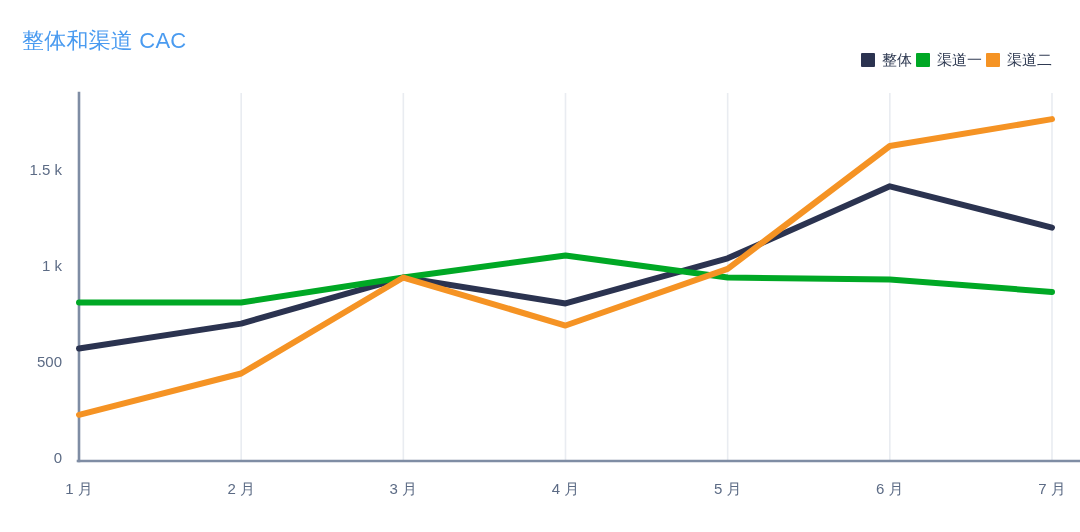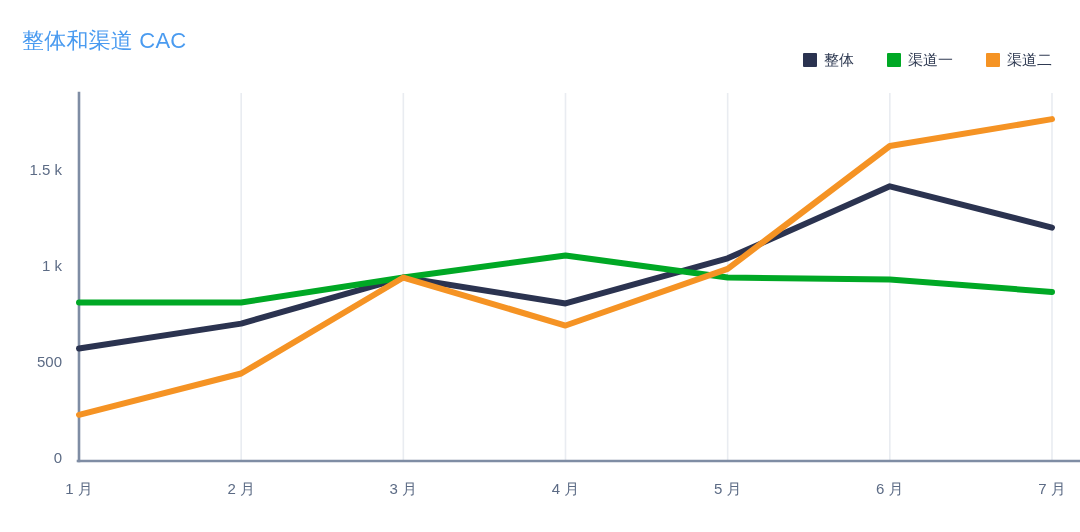--- a/index.html
+++ b/index.html
@@ -35,21 +35,21 @@
     font-weight: 400;
   }
 
   
   #chart-legend {
     position: absolute;
     right: 36px;
     top: 52px;
     display: flex;
     align-items: center;
-    gap: 33px;
+    gap: 4px;
   }
   .legend-item {
     display: flex;
     align-items: center;
     gap: 7px;
   }
   .legend-swatch {
     width: 14px;
     height: 14px;
     display: block;

